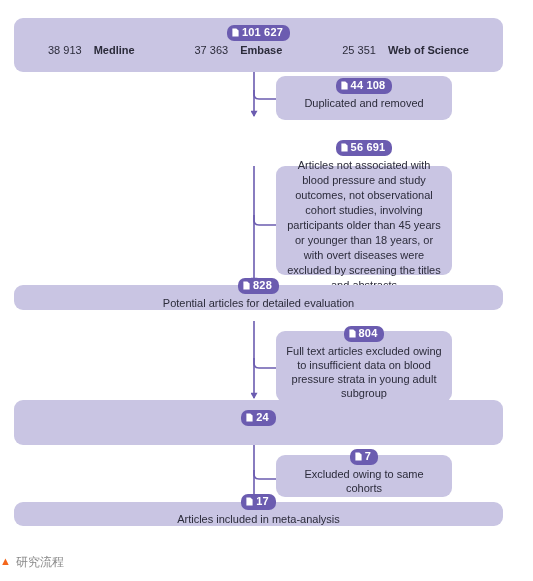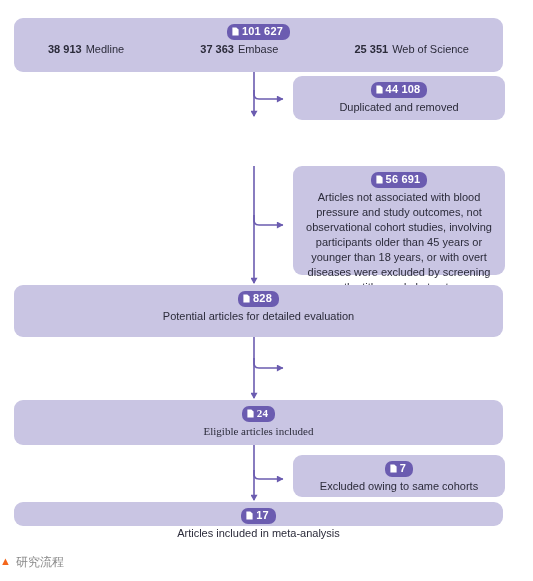--- a/index.html
+++ b/index.html
@@ -35,28 +35,29 @@
   .node {
     position: absolute;
     box-sizing: border-box;
     background: #c9c5e3;
     border-radius: 9px;
     text-align: center;
     padding: 6px 10px 14px 10px;
     display: flex;
     flex-direction: column;
     align-items: center;
+    justify-content: center;
   }
   .node.main {
     left: 14px;
     width: 489px;
   }
   .node.side {
-    left: 293px;
-    width: 212px;
+    left: 276px;
+    width: 176px;
   }
 
   
   .badge {
     display: inline-flex;
     align-items: center;
     gap: 3px;
     background: #6b5cb0;
     color: #ffffff;
     border-radius: 7px;
@@ -100,25 +101,25 @@
     justify-content: space-between;
     font-size: 11px;
     line-height: 15px;
     padding: 0 24px 0 24px;
     box-sizing: border-box;
   }
   .source-cell {
     white-space: nowrap;
   }
   .source-cell .num {
+    font-weight: normal;
+  }
+  .source-cell .name {
     font-weight: bold;
-  }
-  .source-cell .name {
-    font-weight: normal;
-    margin-left: 4px;
+    margin-left: 12px;
   }
 
   
   .caption {
     position: absolute;
     left: 0;
     top: 553px;
     width: 533px;
     text-align: left;
     font-size: 12px;
@@ -204,43 +205,53 @@
       <span class="doc-icon">
         <svg width="7" height="9" viewBox="0 0 7 9">
             <path d="M0.4,0.4 H4.3 L6.6,2.5 V8.6 H0.4 Z" fill="#ffffff"></path>
           </svg>
       </span>
       <span class="badge-count">56 691</span>
     </span>
     <div class="node-text wide">Articles not associated with blood pressure and study outcomes, not observational cohort studies, involving participants older than 45 years or younger than 18 years, or with overt diseases were excluded by screening the titles and abstracts</div>
   </div>
 
-  <div class="node main" style="top:285px; height:52px;">
+  <div class="node main" style="top:285px; height:25px;">
     <span class="badge">
       <span class="doc-icon">
         <svg width="7" height="9" viewBox="0 0 7 9">
             <path d="M0.4,0.4 H4.3 L6.6,2.5 V8.6 H0.4 Z" fill="#ffffff"></path>
           </svg>
       </span>
       <span class="badge-count">828</span>
     </span>
     <div class="node-text">Potential articles for detailed evaluation</div>
   </div>
 
-
-  <div class="node main" style="top:400px; height:45px;font-family:Liberation Serif, serif;">
+  <div class="node side" style="top:331px; height:71px;">
+    <span class="badge">
+      <span class="doc-icon">
+        <svg width="7" height="9" viewBox="0 0 7 9">
+            <path d="M0.4,0.4 H4.3 L6.6,2.5 V8.6 H0.4 Z" fill="#ffffff"></path>
+          </svg>
+      </span>
+      <span class="badge-count">804</span>
+    </span>
+    <div class="node-text">Full text articles excluded owing to insufficient data on blood pressure strata in young adult subgroup</div>
+  </div>
+
+  <div class="node main" style="top:400px; height:45px;">
     <span class="badge">
       <span class="doc-icon">
         <svg width="7" height="9" viewBox="0 0 7 9">
             <path d="M0.4,0.4 H4.3 L6.6,2.5 V8.6 H0.4 Z" fill="#ffffff"></path>
           </svg>
       </span>
       <span class="badge-count">24</span>
     </span>
-    <div class="node-text">Eligible articles included</div>
   </div>
 
   <div class="node side" style="top:455px; height:42px;">
     <span class="badge">
       <span class="doc-icon">
         <svg width="7" height="9" viewBox="0 0 7 9">
             <path d="M0.4,0.4 H4.3 L6.6,2.5 V8.6 H0.4 Z" fill="#ffffff"></path>
           </svg>
       </span>
       <span class="badge-count">7</span>

